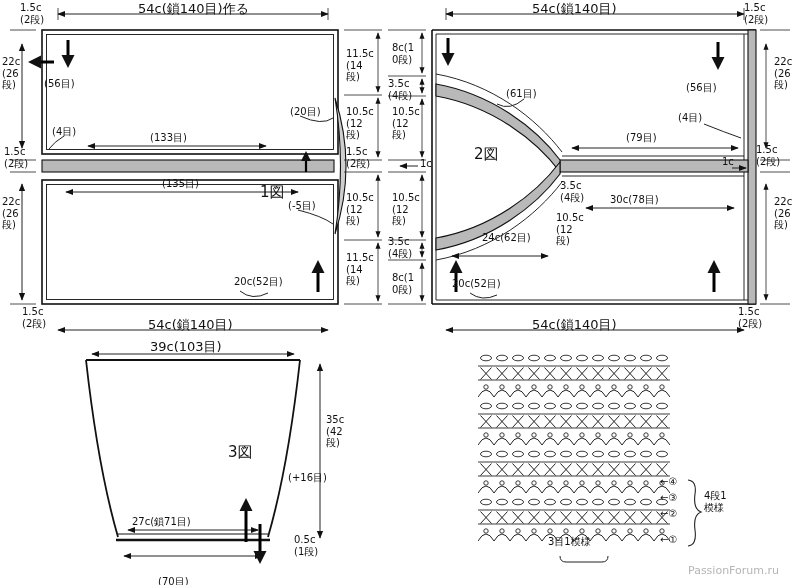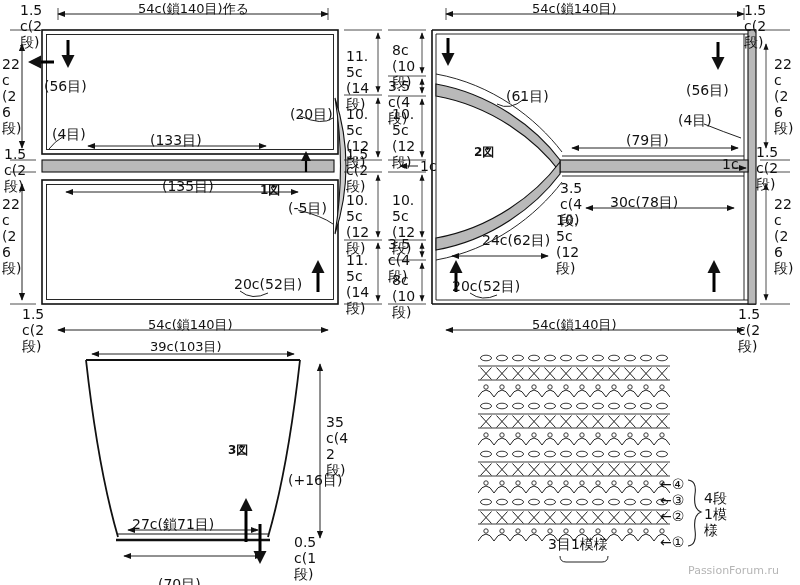--- a/index.html
+++ b/index.html
@@ -1,22 +1,22 @@
 <!DOCTYPE html>
 <html><head>
 <meta charset="utf-8">
 <style>
   *{margin:0;padding:0;box-sizing:border-box}
   html,body{background:#fff}
   body{width:800px;height:585px;position:relative;overflow:hidden;font-family:"DejaVu Sans",sans-serif}
   #stage{position:absolute;left:0;top:0;width:800px;height:585px}
   #linework{position:absolute;left:0;top:0}
-  .lbl{position:absolute;font-size:14px;color:#111;white-space:nowrap;line-height:1.15}
+  .lbl{position:absolute;font-size:10px;color:#111;white-space:nowrap;line-height:1.15}
   .wrap{white-space:normal;word-break:break-all}
-  .big{font-size:12px;font-weight:bold}
+  .big{font-size:15px;font-weight:normal}
   .m11{font-size:13px}
   .watermark{color:#b5b5b5;font-size:11px}
 </style>
 </head>
 <body>
 
 <div id="stage">
 
 <svg id="linework" width="800" height="585" viewBox="0 0 800 585" xmlns="http://www.w3.org/2000/svg">
   <defs>

